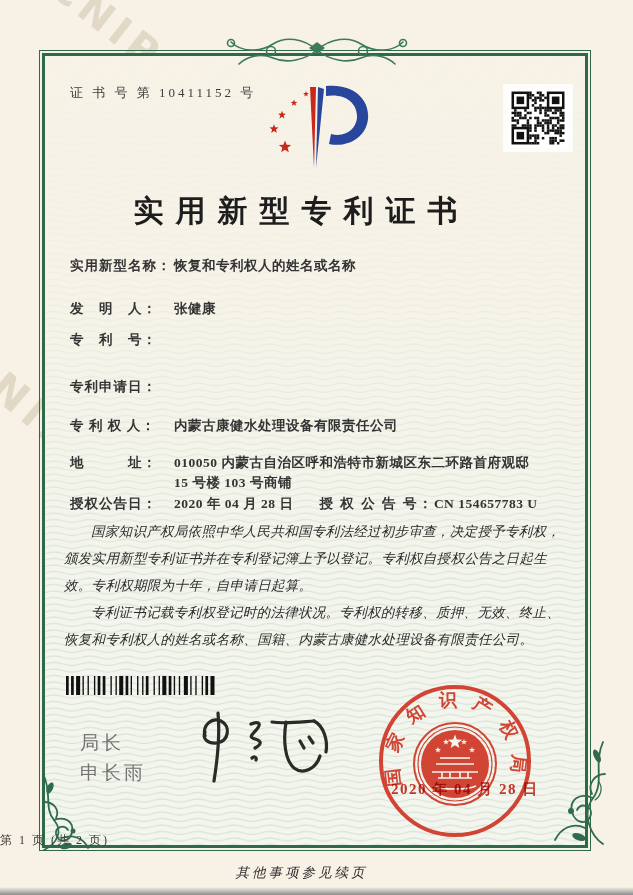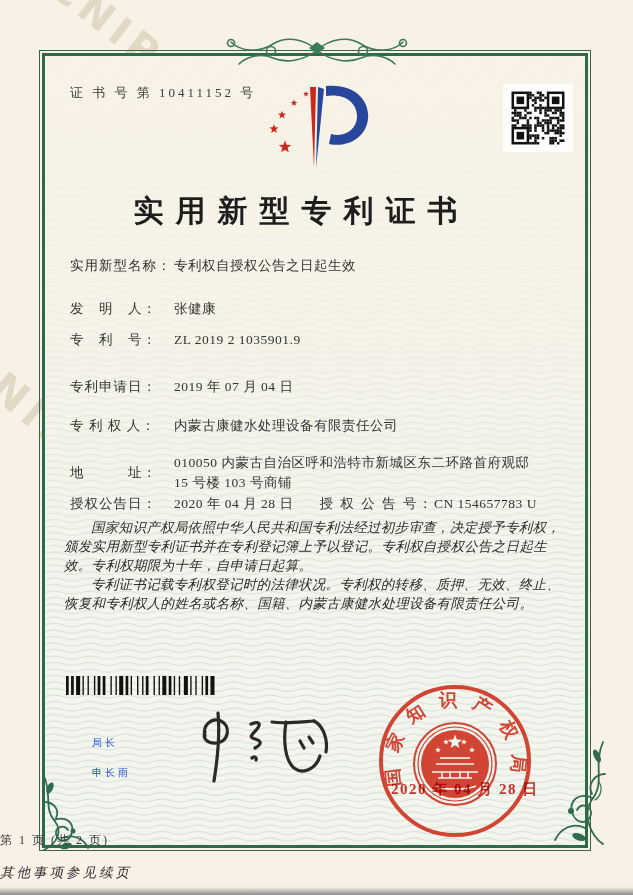--- a/index.html
+++ b/index.html
@@ -33,42 +33,42 @@
   
   .content{position:absolute;inset:0;z-index:5;color:#333;border-radius:10px;}
   .cert-no{position:absolute;left:70px;top:84px;font-size:13px;letter-spacing:3px;color:#3d3d3d;}
   .logo{position:absolute;left:244px;top:80px;}
   .qr-wrap{position:absolute;left:503px;top:84px;width:70px;height:68px;background:#fdfdfb;
            display:flex;align-items:center;justify-content:center;}
   .title{position:absolute;left:0;right:30px;top:180px;text-align:center;
          font-size:30px;font-weight:bold;letter-spacing:12px;color:#1d1d1d;margin-top:11px;}
 
   .fields{position:absolute;left:70px;top:256px;width:480px;font-size:13.5px;color:#343434;}
-  .frow{position:absolute;display:flex;align-items:center;line-height:20px;}
+  .frow{position:absolute;display:flex;align-items:flex-start;line-height:20px;font-weight:bold;}
   .flabel{width:104px;letter-spacing:1px;white-space:nowrap;flex:none;}
   .fvalue{letter-spacing:0.5px;}
   .addr-val{width:372px;}
   .grant-label{margin-left:26px;letter-spacing:2px;white-space:nowrap;}
 
-  .paras{position:absolute;left:64px;top:518px;width:508px;font-size:13.5px;line-height:19px;
+  .paras{position:absolute;left:64px;top:518px;width:508px;font-size:13.5px;line-height:27px;
          font-style:italic;color:#2b2b2b;letter-spacing:0.3px;}
   .paras p{margin:0;text-indent:2em;}
 
   .barcode{position:absolute;left:64px;top:676px;}
 
-  .officer{position:absolute;left:92px;top:728px;font-size:10px;color:#1d4ed8;letter-spacing:3px;line-height:30px;}
+  .officer{position:absolute;left:80px;top:728px;font-size:19px;color:#737373;letter-spacing:3px;line-height:30px;}
   .signature{position:absolute;left:188px;top:694px;}
 
   .seal{position:absolute;left:374px;top:680px;mix-blend-mode:multiply;}
   .seal-date{position:absolute;left:391px;top:780px;font-size:15px;color:#c3332a;
              letter-spacing:1.5px;font-weight:bold;mix-blend-mode:multiply;}
 
   .page-num{position:absolute;left:0;right:40px;top:832px;font-size:12px;
             letter-spacing:2px;color:#3a3a3a;}
-  .cont-note{position:absolute;left:0;right:30px;top:864px;font-size:13.5px;
+  .cont-note{position:absolute;left:0;right:30px;top:864px;text-align:center;font-size:13.5px;
              font-style:italic;letter-spacing:3px;color:#2f2f2f;z-index:5;}
 
   .bottom-shadow{position:absolute;left:0;right:0;bottom:0;height:8px;z-index:9;
             background:linear-gradient(180deg, rgba(140,140,140,0) 0%, rgba(130,130,130,0.55) 60%, #8d8d8d 100%);}
 </style>
 </head>
 <body>
 
 <div class="page">
 
@@ -305,33 +305,31 @@
           <rect x="5.043478260869565" y="40.34782608695652" width="12.608695652173914" height="12.608695652173914" fill="#fff"></rect>
           <rect x="7.565217391304348" y="42.869565217391305" width="7.565217391304348" height="7.565217391304348" fill="#111"></rect>
         </svg>
     </div>
 
     <div class="title">实用新型专利证书</div>
 
     <div class="fields">
       <div class="frow" style="top:0">
         <span class="flabel">实用新型名称：</span>
-        <span class="fvalue">专利权自授权公告之日起生效</span>
+        <span class="fvalue">恢复和专利权人的姓名或名称</span>
       </div>
       <div class="frow" style="top:43px">
         <span class="flabel">发　明　人：</span>
         <span class="fvalue">张健康</span>
       </div>
       <div class="frow" style="top:74px">
         <span class="flabel">专　利　号：</span>
-        <span class="fvalue">ZL 2019 2 1035901.9</span>
       </div>
       <div class="frow" style="top:121px">
         <span class="flabel">专利申请日：</span>
-        <span class="fvalue">2019 年 07 月 04 日</span>
       </div>
       <div class="frow" style="top:160px">
         <span class="flabel">专 利 权 人：</span>
         <span class="fvalue">内蒙古康健水处理设备有限责任公司</span>
       </div>
       <div class="frow" style="top:197px">
         <span class="flabel">地　　　址：</span>
         <span class="fvalue addr-val">010050 内蒙古自治区呼和浩特市新城区东二环路首府观邸 15 号楼 103 号商铺</span>
       </div>
       <div class="frow" style="top:238px">

